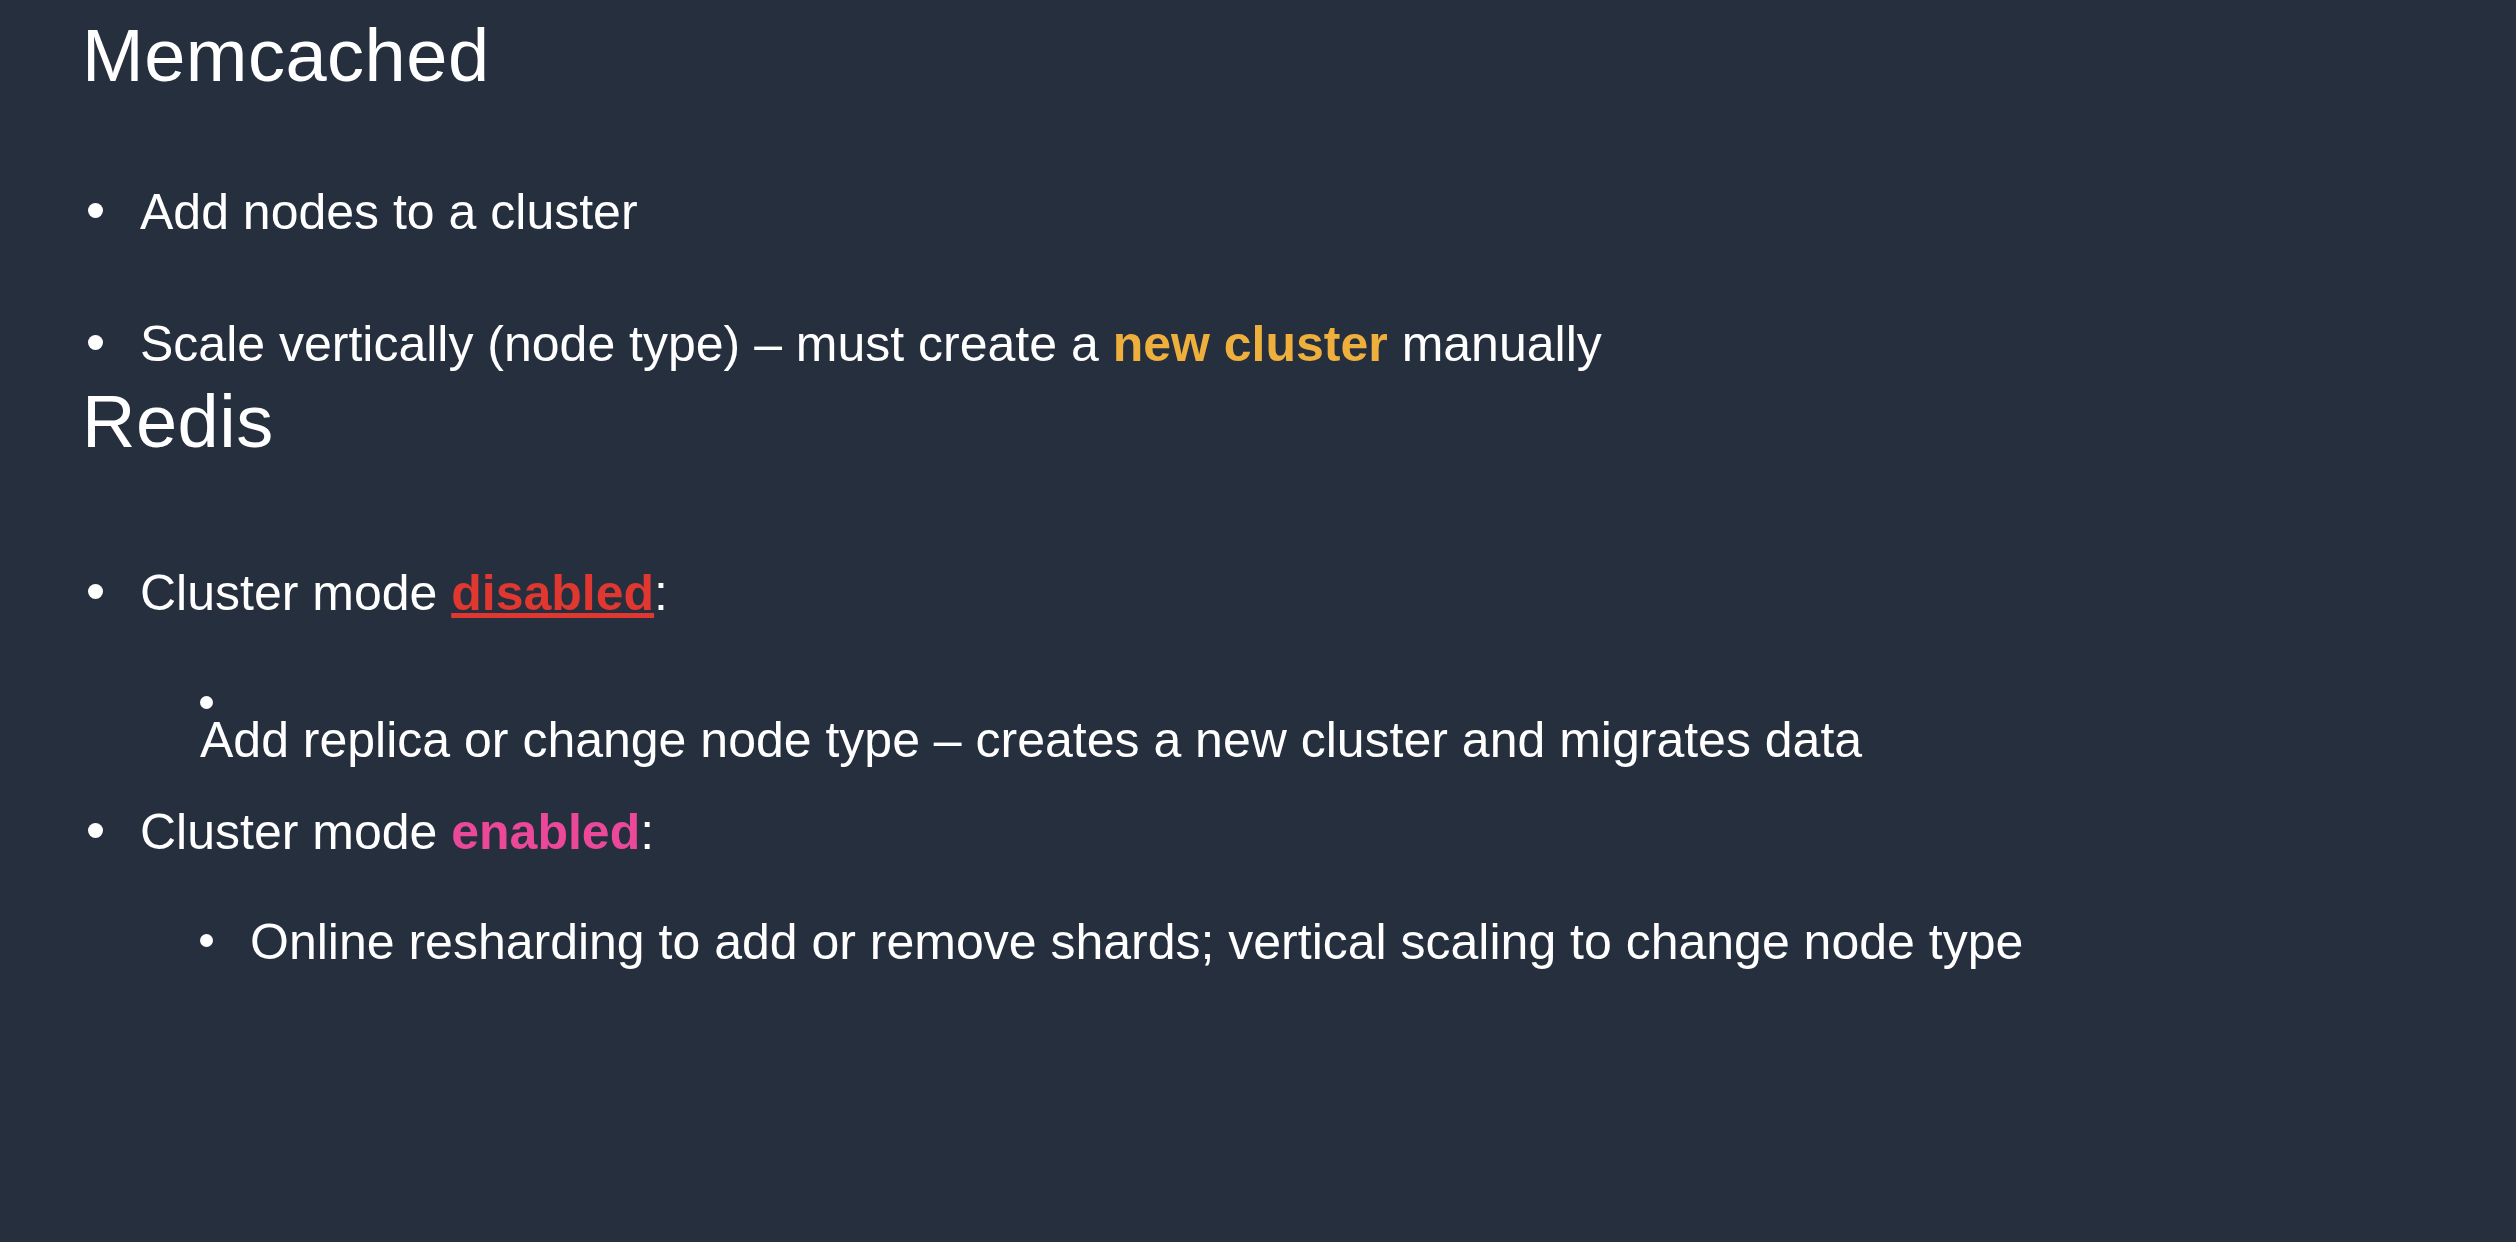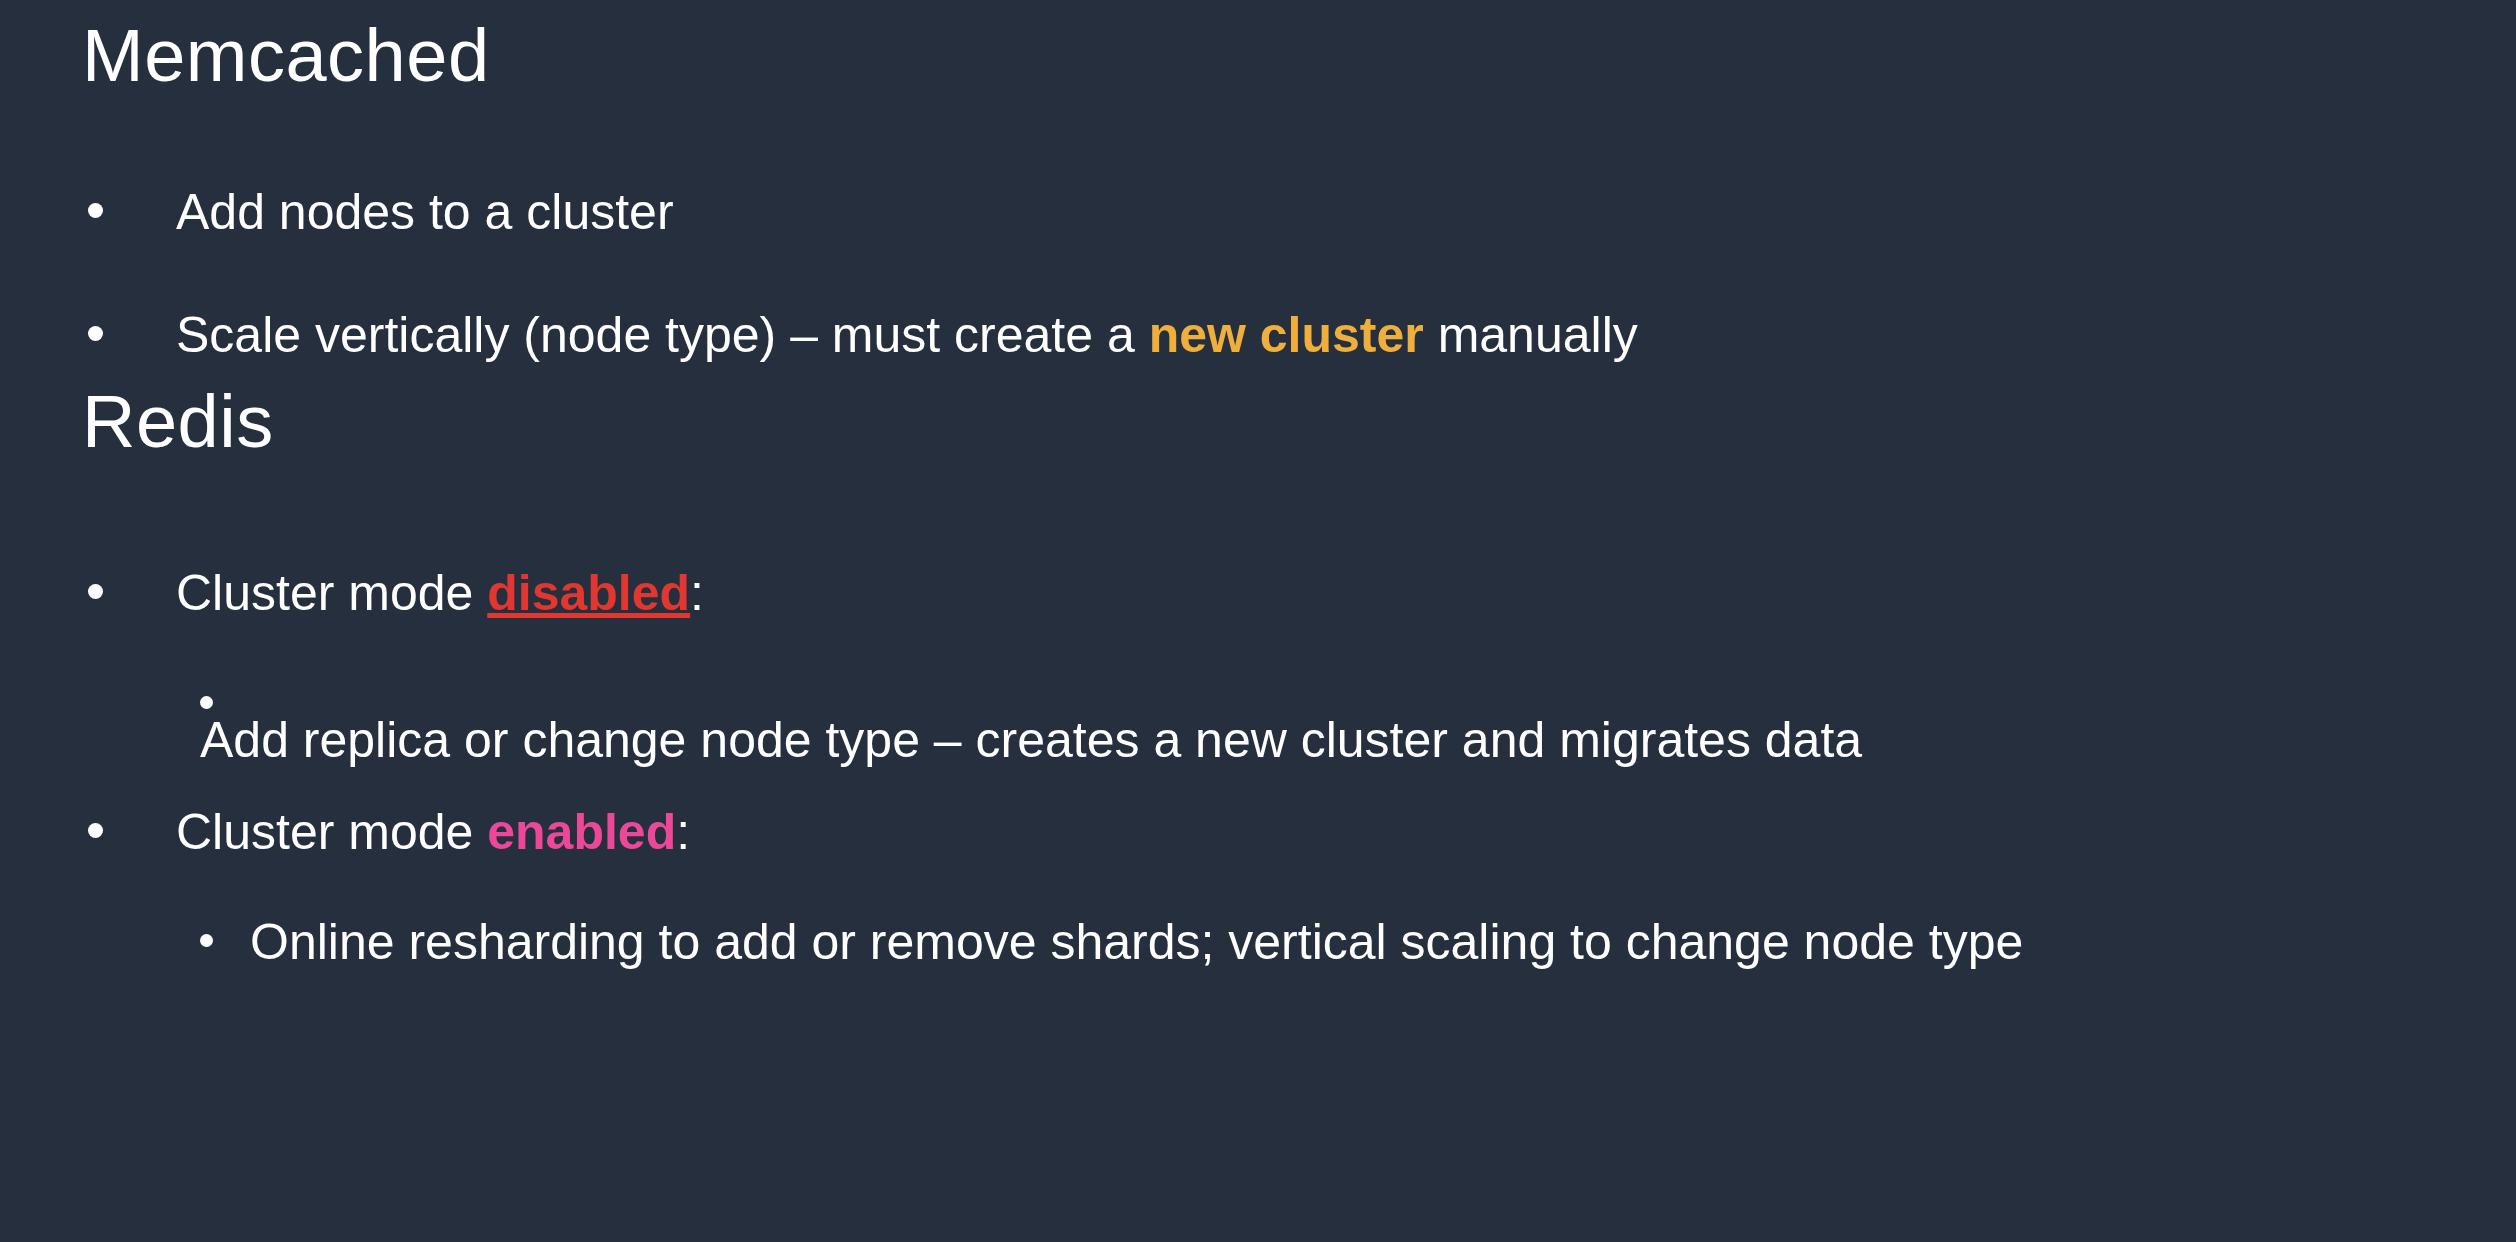--- a/index.html
+++ b/index.html
@@ -23,21 +23,21 @@
     color: #FFFFFF;
   }
   .bullet-row {
     position: absolute;
     display: flex;
     align-items: flex-start;
     font-size: 50px;
     line-height: 1.25;
     color: #FFFFFF;
   }
-  .bullet-row.level1 { left: 88px; gap: 36px; }
+  .bullet-row.level1 { left: 88px; }
   .bullet-row.level2 { left: 200px; }
   .dot {
     flex: 0 0 auto;
     border-radius: 50%;
     background: #FFFFFF;
   }
   .level1 .dot { width: 15px; height: 15px; margin-top: 22px; margin-right: 37px; }
   .level2 .dot { width: 13px; height: 13px; margin-top: 23px; margin-right: 37px; }
   .bullet-text { display: inline-block; }
   .wrap2 { max-width: 2160px; line-height: 1.84; }
@@ -51,21 +51,21 @@
 
 <div class="slide">
 
   <h1 class="heading" style="top: 19px;">Memcached</h1>
 
   <div class="bullet-row level1" style="top: 181px;">
     <span class="dot"></span>
     <span class="bullet-text">Add nodes to a cluster</span>
   </div>
 
-  <div class="bullet-row level1" style="top: 304px; text-align: center;">
+  <div class="bullet-row level1" style="top: 313px; text-align: center;">
     <span class="dot"></span>
     <span class="bullet-text"><span>Scale vertically (node type) – must create a </span><span class="hl hl-amber">new cluster</span><span> manually</span></span>
   </div>
 
   <h1 class="heading" style="top: 385px;">Redis</h1>
 
   <div class="bullet-row level1" style="top: 562px;">
     <span class="dot"></span>
     <span class="bullet-text"><span>Cluster mode </span><span class="hl hl-red">disabled</span><span>:</span></span>
   </div>

